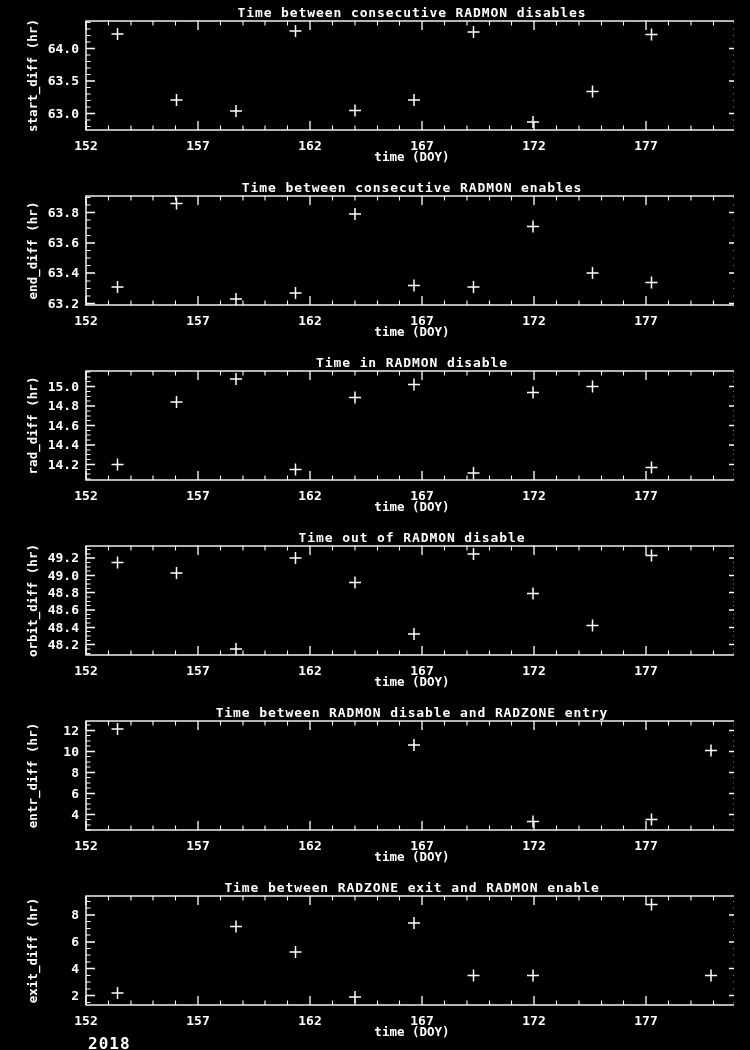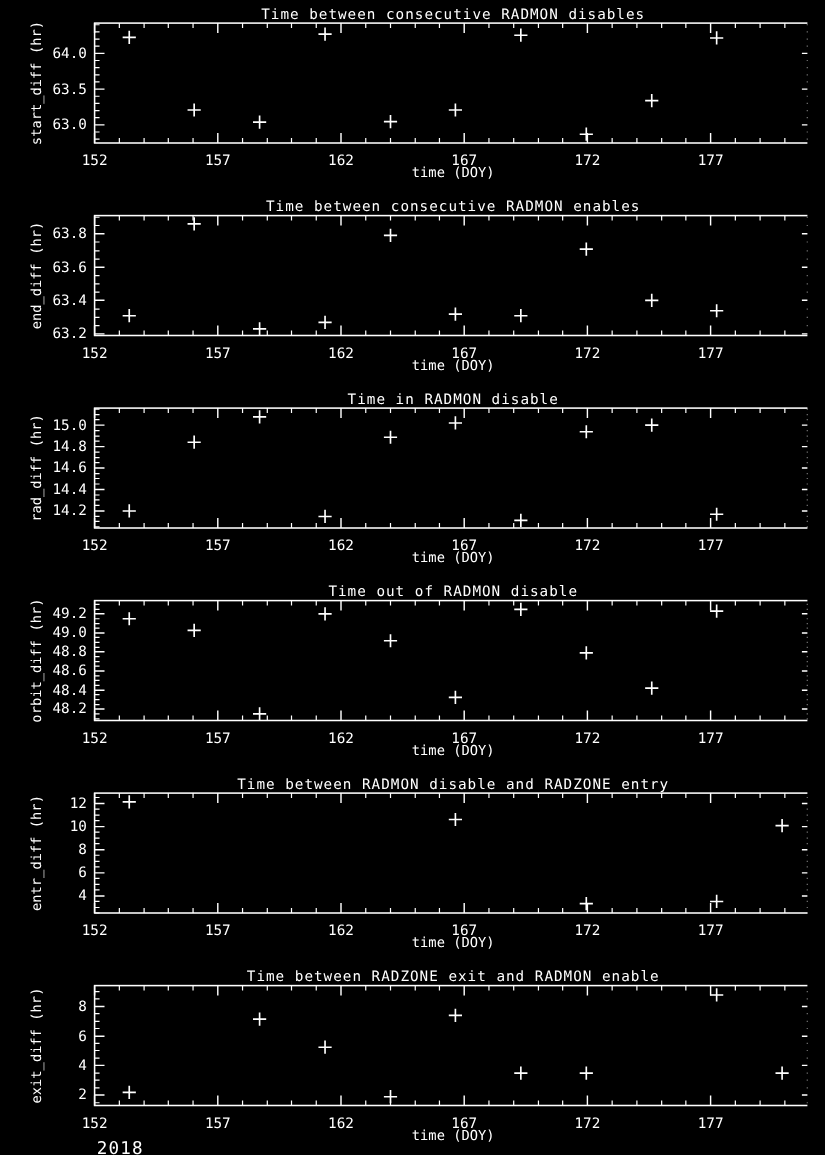--- a/index.html
+++ b/index.html
@@ -7,20 +7,21 @@
     padding: 0;
     background: #000000;
   }
   #screen {
     position: relative;
     width: 734px;
     height: 1050px;
     background: #000000;
     overflow: hidden;
     font-family: "DejaVu Sans Mono", monospace;
+    font-weight: bold;
   }
   #charts svg {
     display: block;
   }
   svg text {
     fill: #ffffff;
     font-family: "DejaVu Sans Mono", monospace;
   }
   #year {
     position: absolute;

